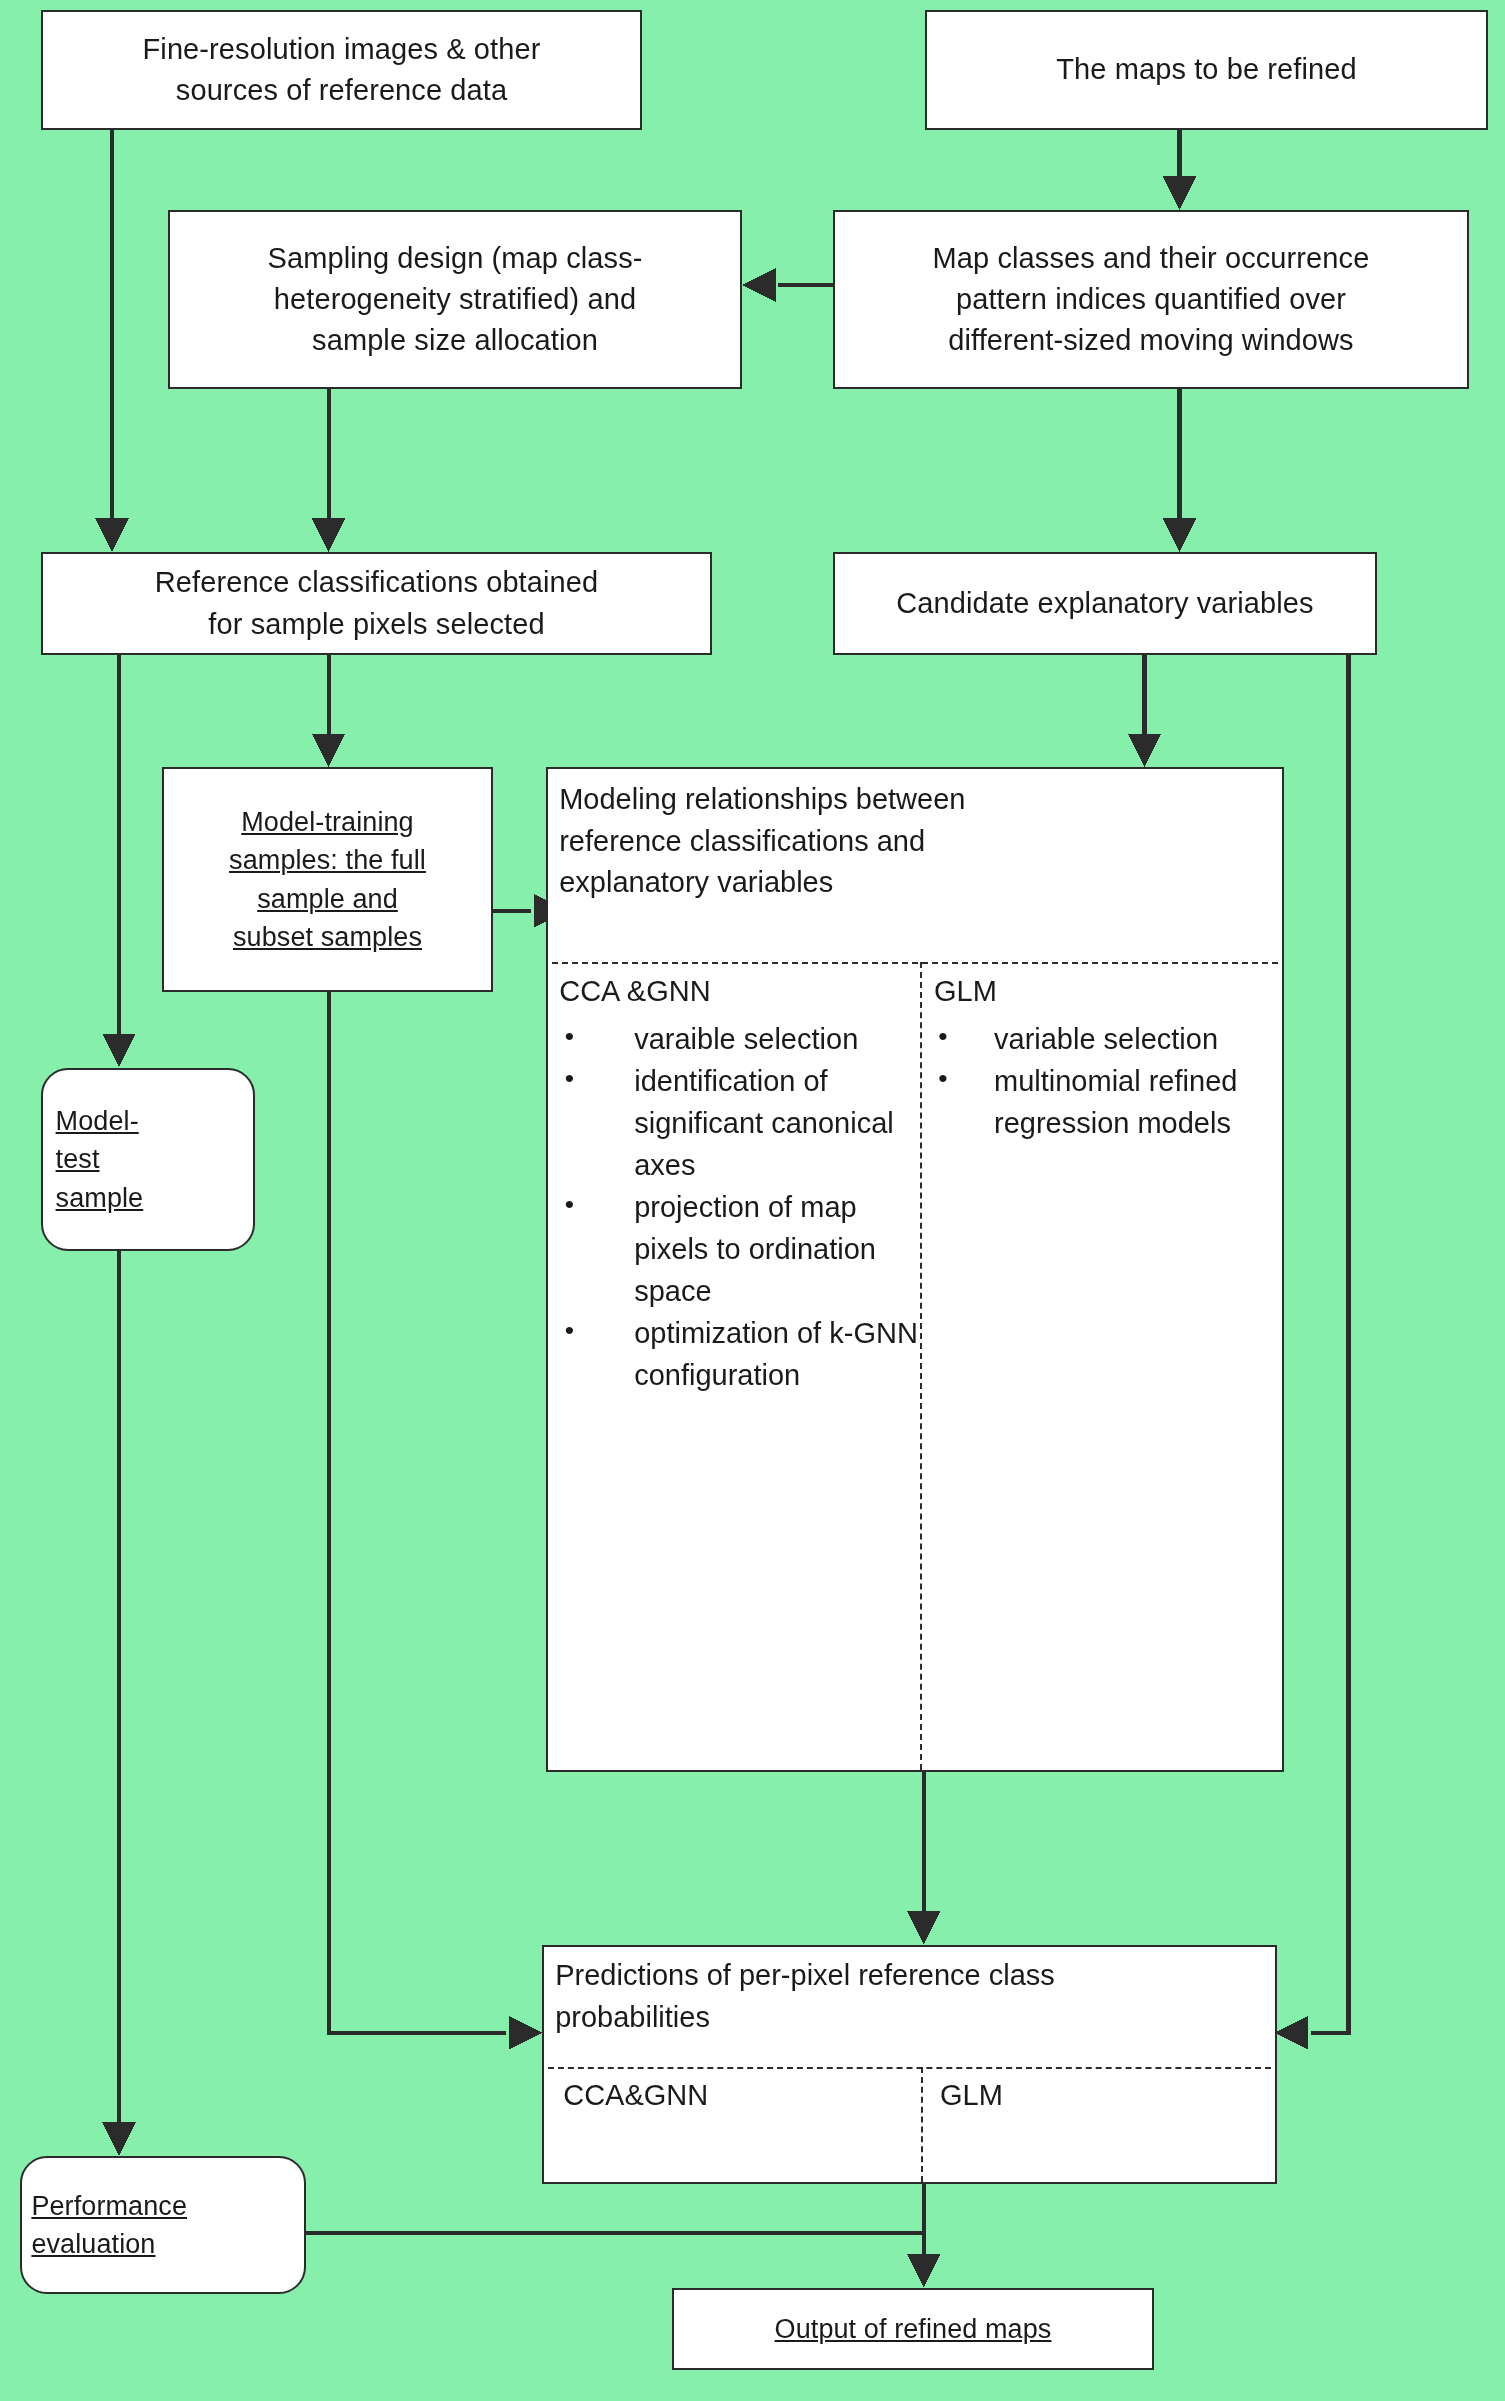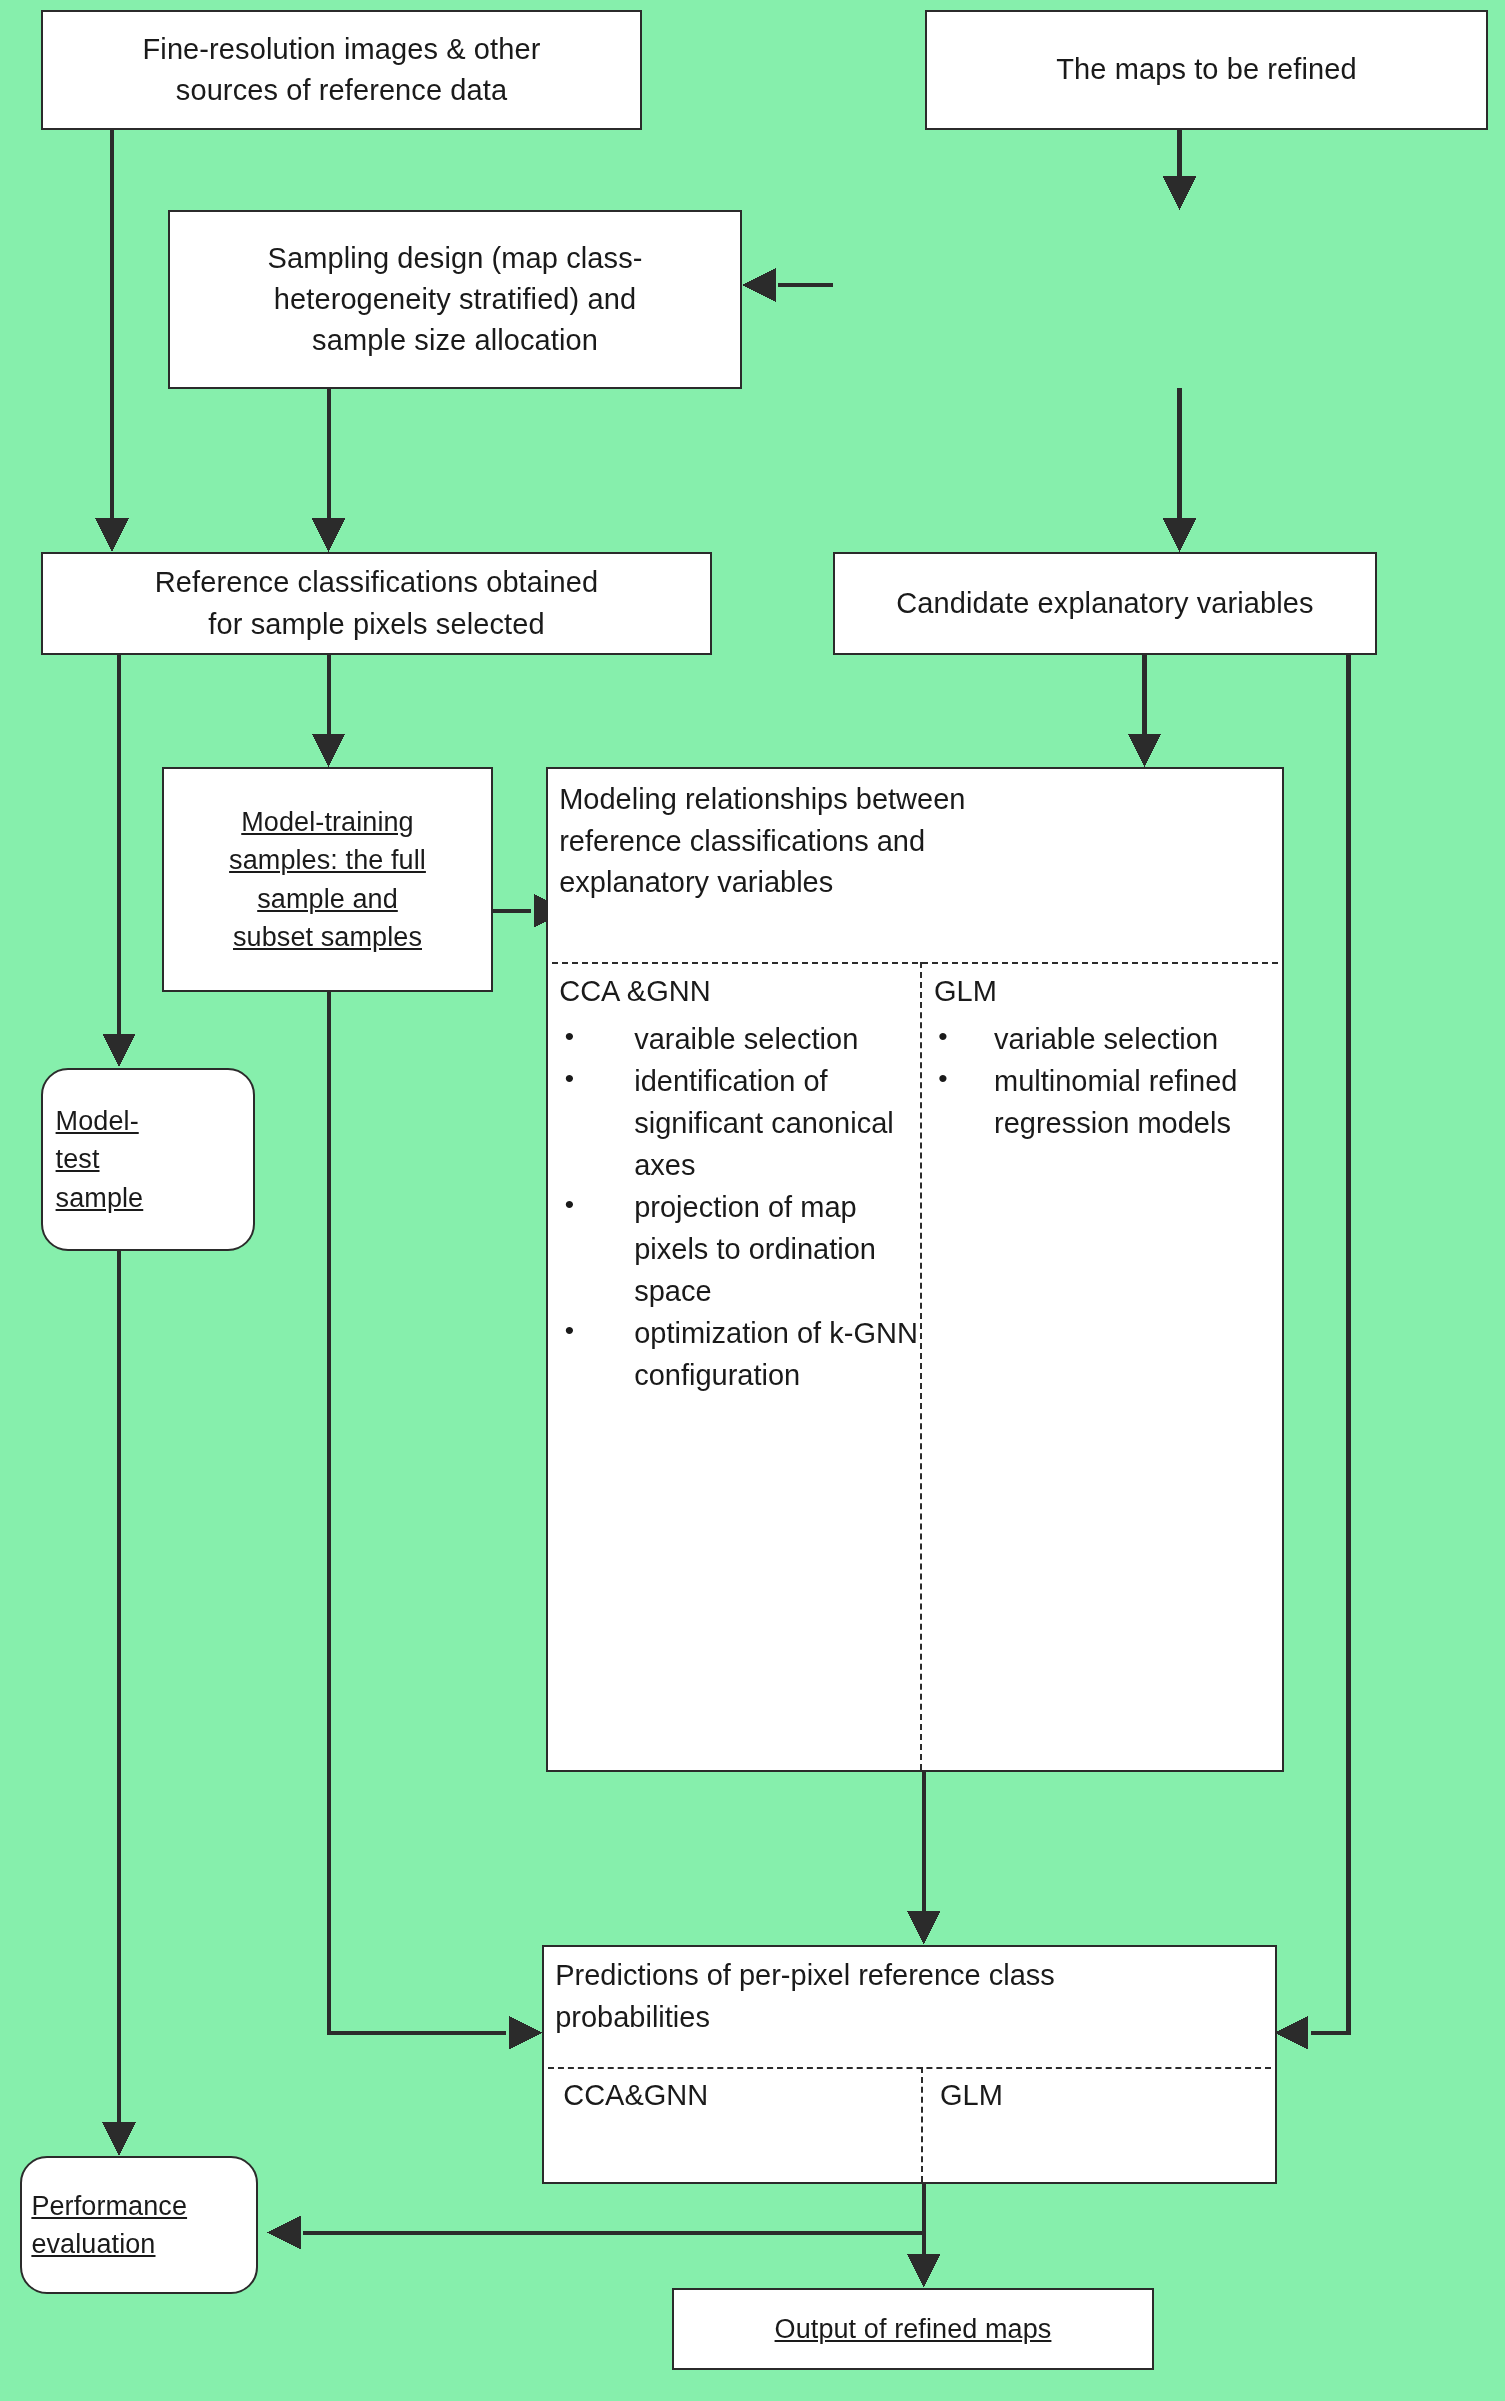--- a/index.html
+++ b/index.html
@@ -194,20 +194,25 @@
   <div class="node fs-42" style="left:925px; top:9.8px; width:563px; height:120px;">
     <span class="txt">The maps to be refined</span>
   </div>
 
   <div class="node fs-42" style="left:168px; top:210px; width:574px; height:179px;">
     <span class="txt">Sampling design (map class-
 heterogeneity stratified) and
 sample size allocation</span>
   </div>
 
+  <div class="node fs-42" style="left:833px; top:210px; width:636px; height:179px;">
+    <span class="txt">Map classes and their occurrence
+pattern indices quantified over
+different-sized moving windows</span>
+  </div>
 
   <div class="node fs-42" style="left:41px; top:552px; width:671px; height:103px;">
     <span class="txt">Reference classifications obtained
 for sample pixels selected</span>
   </div>
 
   <div class="node fs-42" style="left:833px; top:552px; width:544px; height:103px;">
     <span class="txt">Candidate explanatory variables</span>
   </div>
 
@@ -262,21 +267,21 @@
 
   <div class="panel" style="left:542px; top:1945px; width:735px; height:239px;">
     <div class="pred-head" style="left:11.2px; top:8.4px; right:8.4px;">Predictions of per-pixel reference class
 probabilities</div>
     <div class="pred-split" style="left:4.2px; right:4.2px; top:120px;"></div>
     <div class="pred-vline" style="left:377px; top:120px; height:115px;"></div>
     <div class="pred-label" style="left:11.2px; top:130px;">CCA&amp;GNN</div>
     <div class="pred-label" style="left:388px; top:130px;">GLM</div>
   </div>
 
-  <div class="node align-left fs-41" style="left:19.6px; top:2156px; width:238px; height:138px; justify-content:center;">
+  <div class="node align-left fs-41" style="left:19.6px; top:2156px; width:286px; height:138px; justify-content:center;">
     <span class="txt" style="padding-left:9.8px;">Performance
 evaluation</span>
   </div>
 
   <div class="node fs-41" style="left:672px; top:2288px; width:482px; height:82px;">
     <span class="txt">Output of refined maps</span>
   </div>
 
 </div>
 

